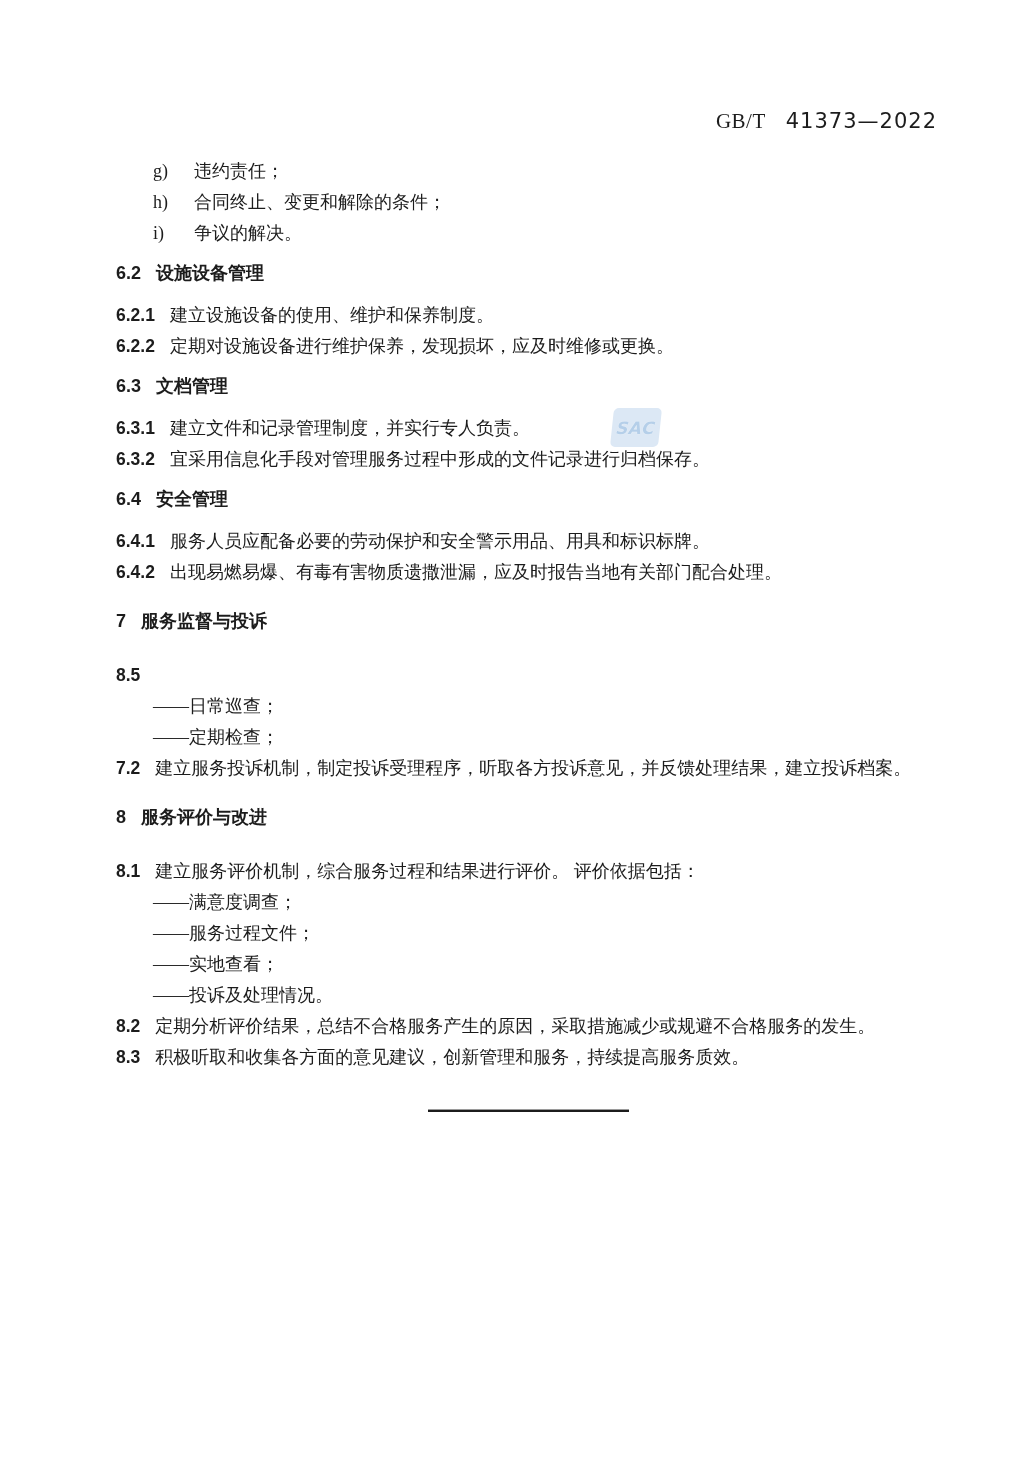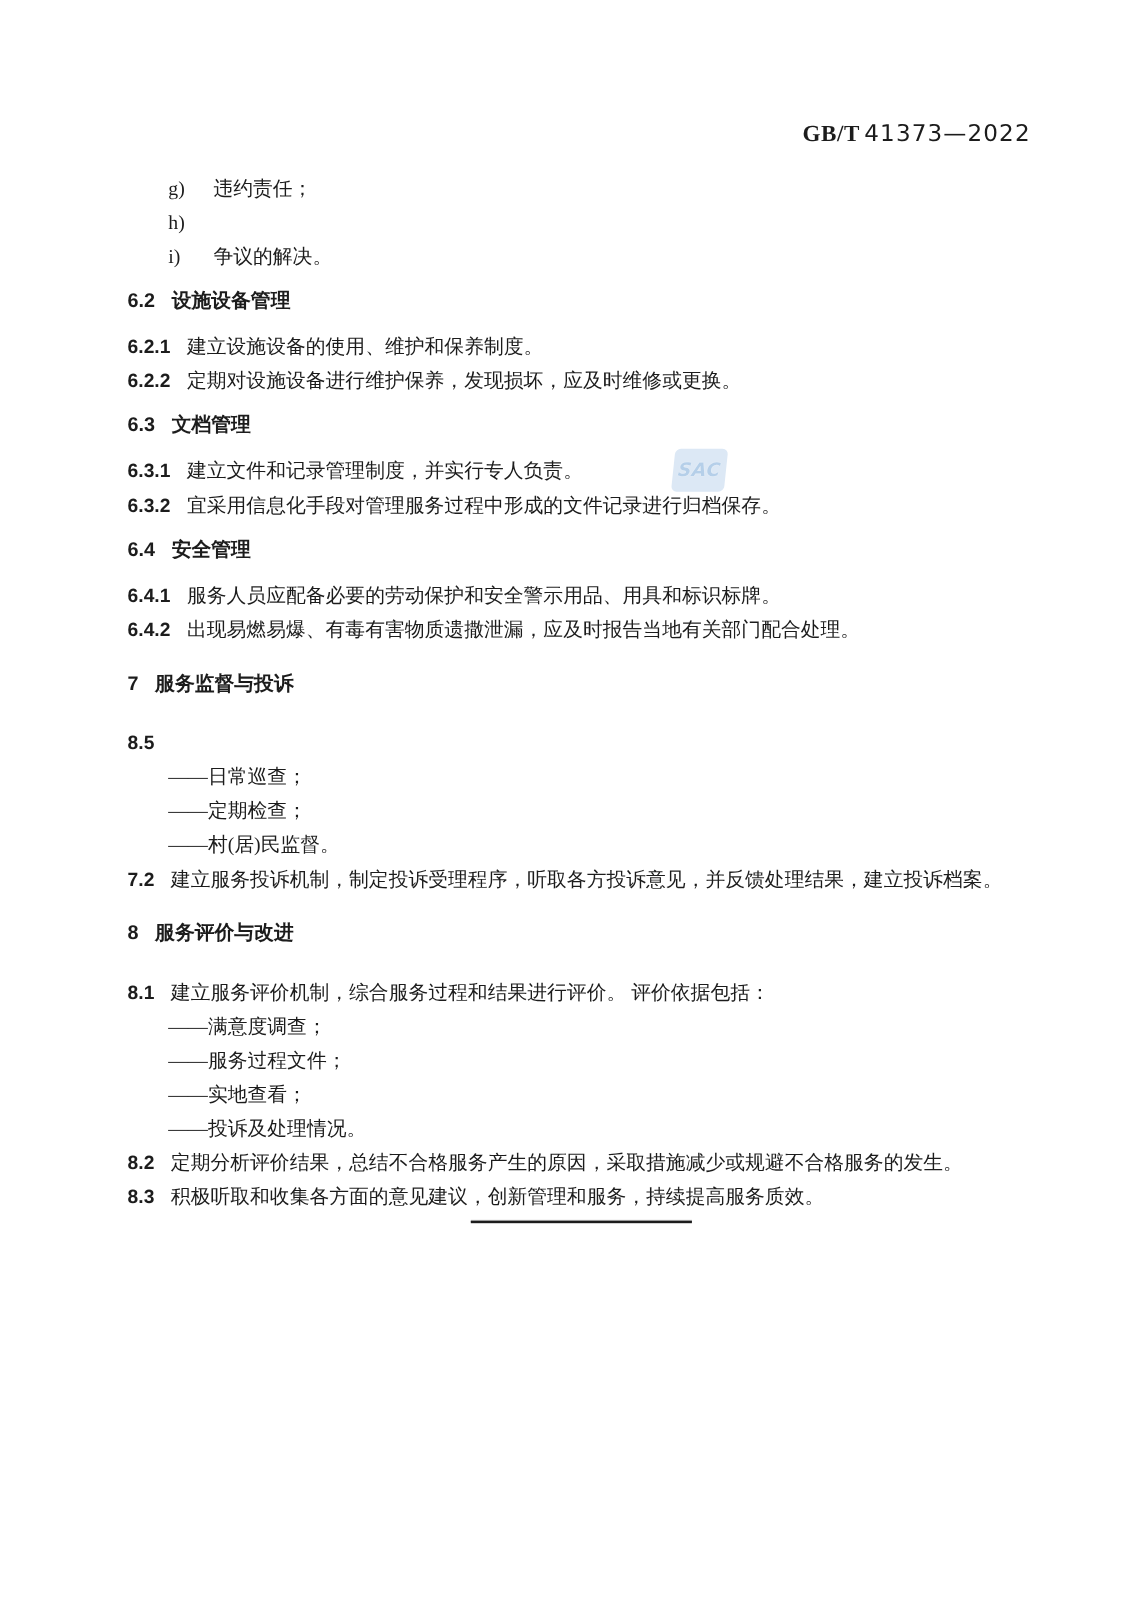--- a/index.html
+++ b/index.html
@@ -14,22 +14,22 @@
   .page { position:absolute; inset:0; background:#ffffff; }
 
   
   .header {
     position:absolute; top:108px; right:99px;
     font-size:21px; line-height:26px;
     white-space:nowrap;
   }
   .hdr-prefix {
     font-family:"Liberation Serif",serif;
-    font-weight:700;
-    margin-right:4px;
+    font-weight:400;
+    margin-right:20px;
     letter-spacing:0.5px;
   }
   .hdr-code {
     font-family:"DejaVu Sans",sans-serif;
     font-weight:500;
     letter-spacing:1px;
   }
 
   
   .watermark {
@@ -106,20 +106,21 @@
   </div>
 
   <div class="content">
 
     <div class="li">
       <span class="li-label">g)</span>
       <span class="li-text">违约责任；</span>
     </div>
     <div class="li">
       <span class="li-label">h)</span>
+      <span class="li-text">合同终止、变更和解除的条件；</span>
     </div>
     <div class="li">
       <span class="li-label">i)</span>
       <span class="li-text">争议的解决。</span>
     </div>
 
     <div class="blk sub-heading">
       <span class="num">6.2</span>
       <span class="txt">设施设备管理</span>
     </div>
@@ -160,21 +161,20 @@
 
     <div class="blk chap-heading">
       <span class="num">7</span>
       <span class="txt">服务监督与投诉</span>
     </div>
     <div class="blk clause">
       <span class="num">8.5</span>
     </div>
     <div class="dash">——日常巡查；</div>
     <div class="dash">——定期检查；</div>
-    <div class="dash">——村(居)民监督。</div>
     <div class="blk clause">
       <span class="num">7.2</span>
       <span class="txt">建立服务投诉机制，制定投诉受理程序，听取各方投诉意见，并反馈处理结果，建立投诉档案。</span>
     </div>
 
     <div class="blk chap-heading">
       <span class="num">8</span>
       <span class="txt">服务评价与改进</span>
     </div>
     <div class="blk clause">

